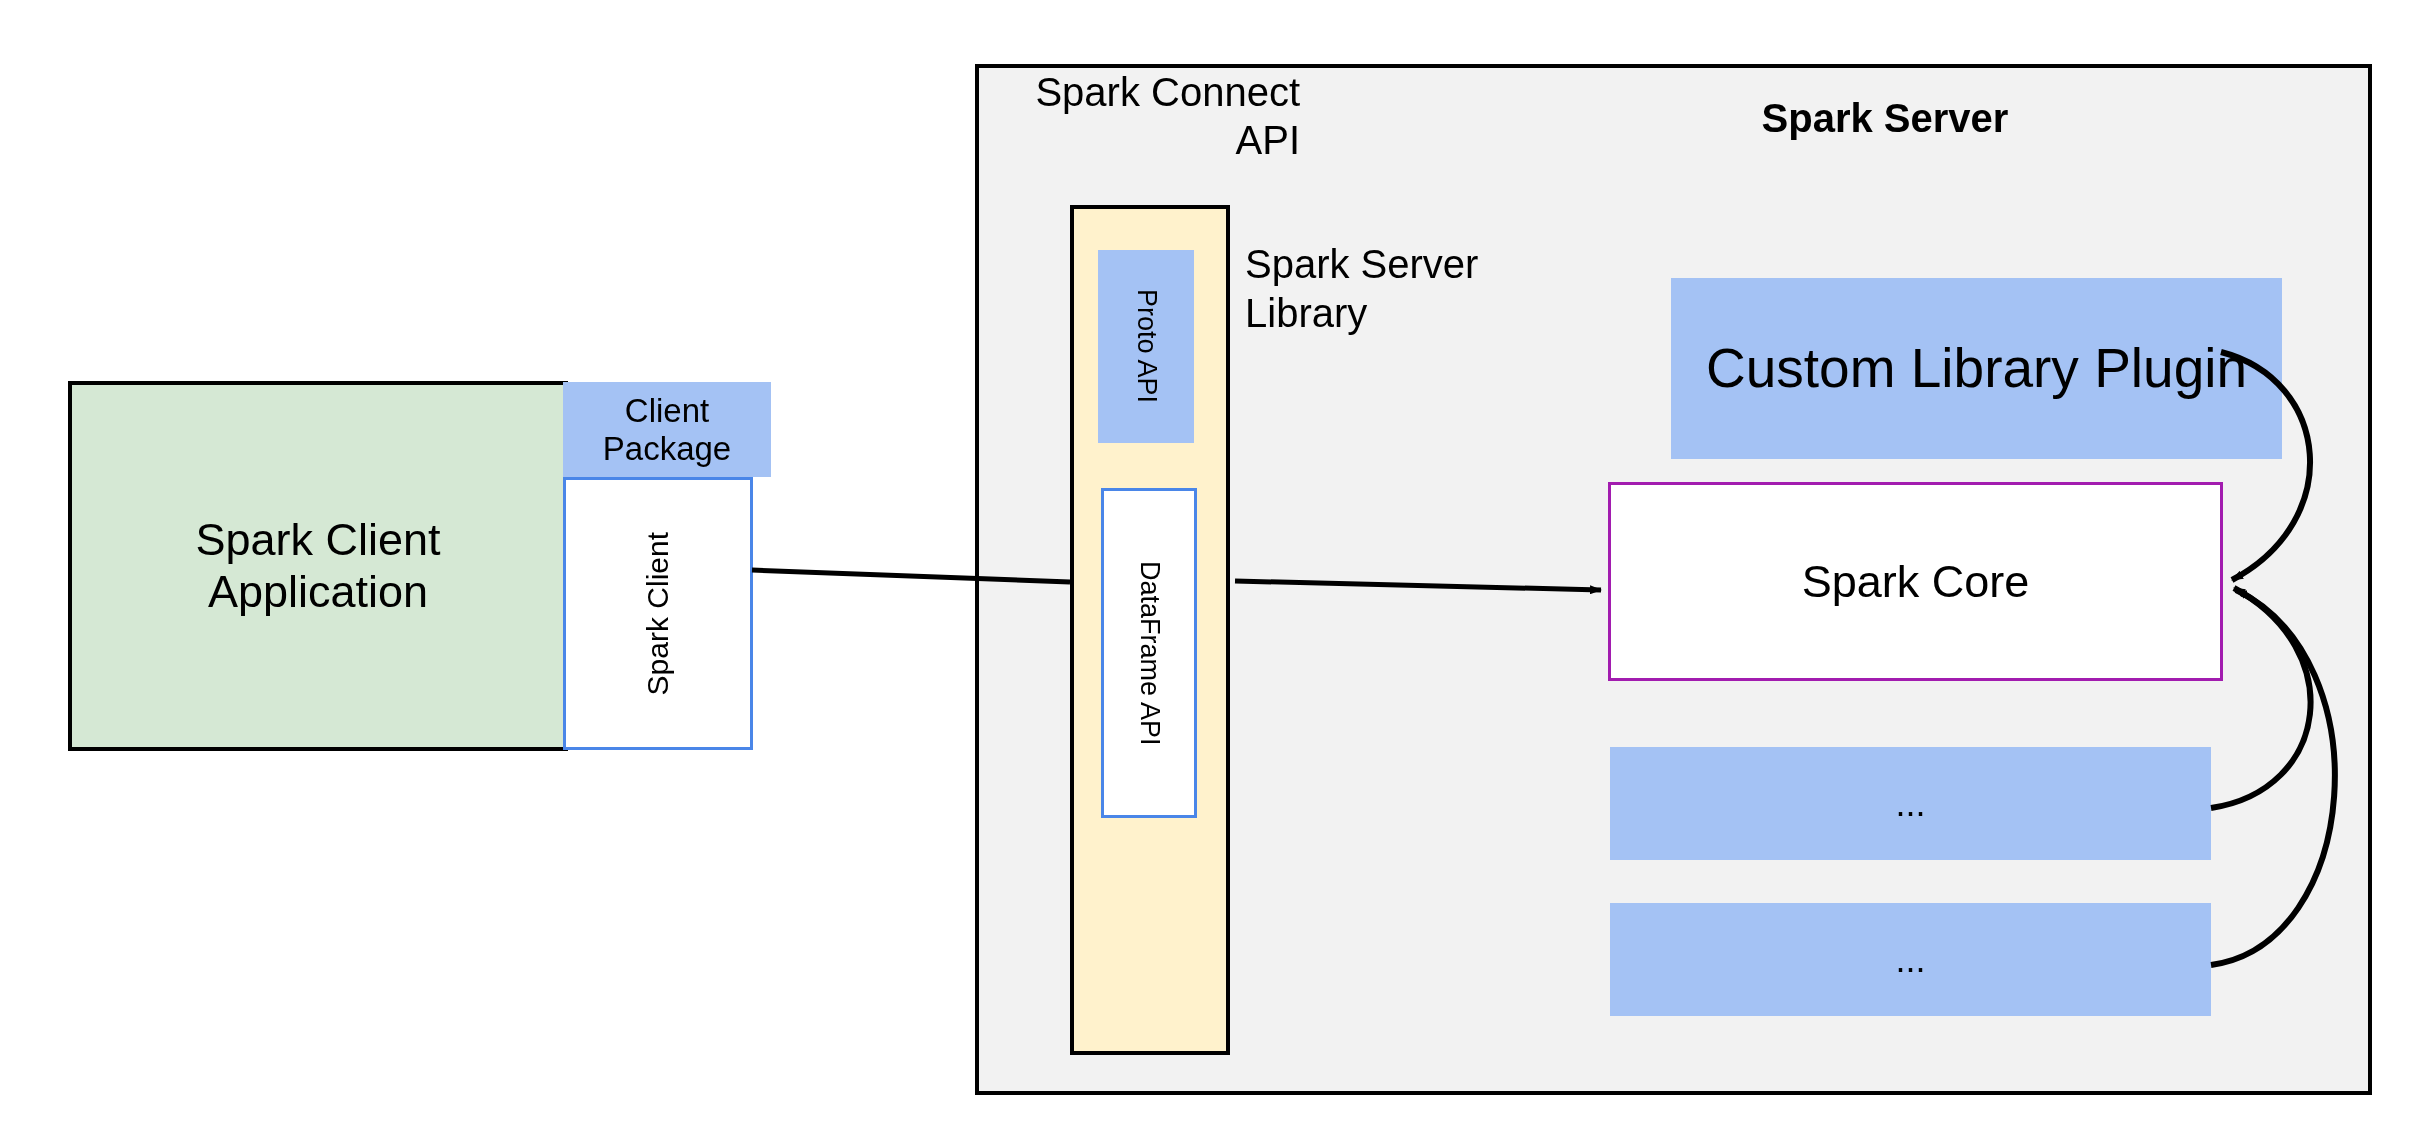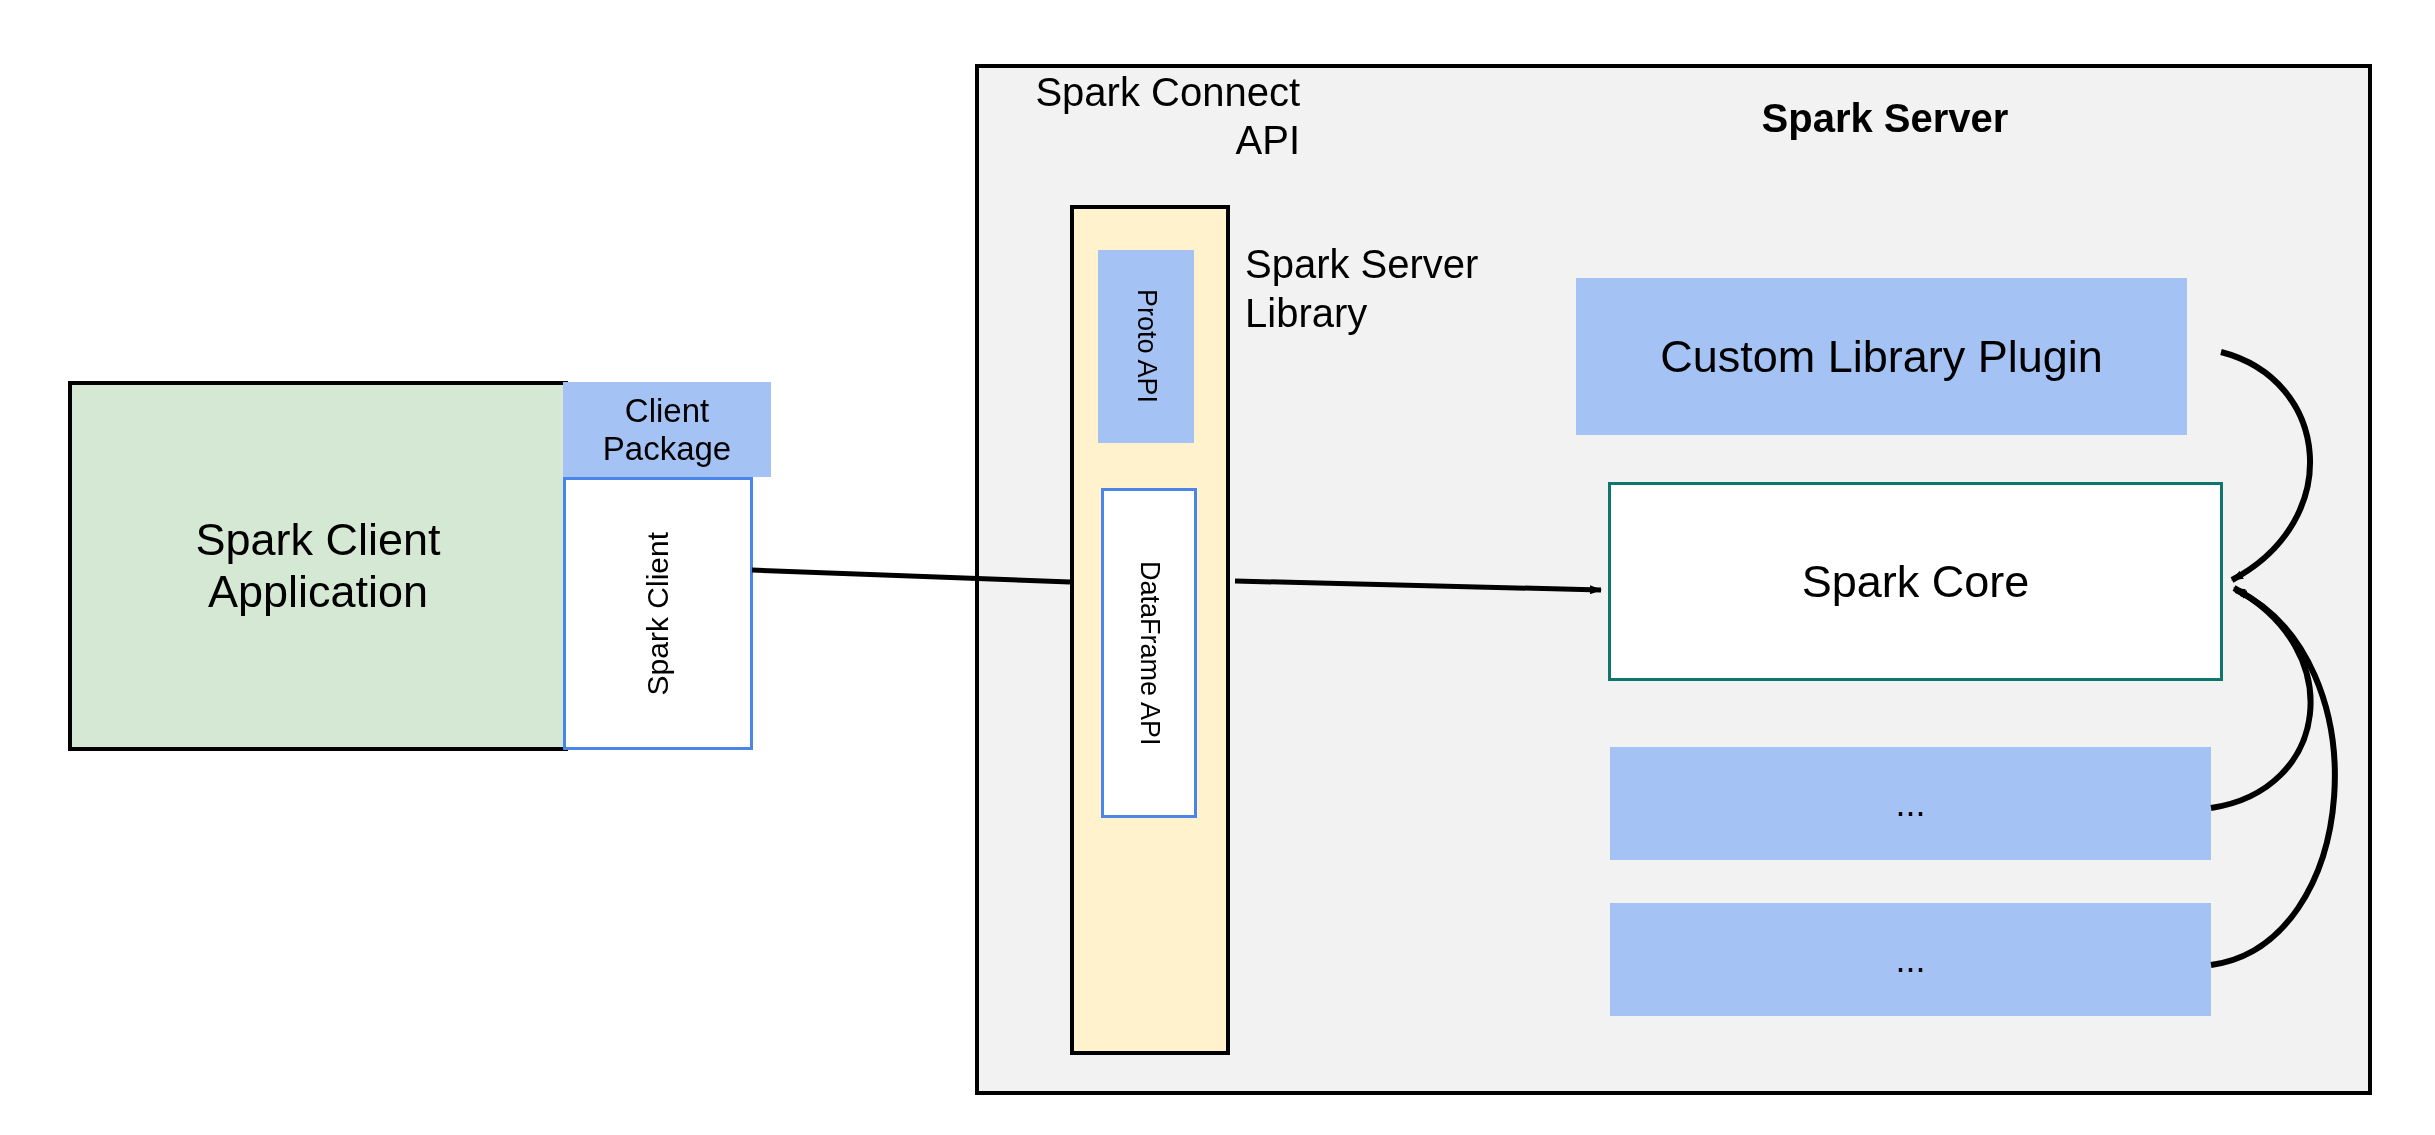--- a/index.html
+++ b/index.html
@@ -141,34 +141,34 @@
     border: 3px solid #4a86e8;
     font-size: 27px;
   }
   #dataframe-api-label {
     writing-mode: vertical-rl;
     white-space: nowrap;
   }
 
   
   #custom-library-plugin-box {
-    left: 1576px;
+    left: 1671px;
     top: 278px;
     width: 611px;
-    height: 157px;
-    background: #a4c2f4;
-    font-size: 45px;
+    height: 181px;
+    background: #a4c2f4;
+    font-size: 55px;
   }
   #spark-core-box {
     left: 1608px;
     top: 482px;
     width: 615px;
     height: 199px;
     background: #ffffff;
-    border: 3px solid #0f766e;
+    border: 3px solid #a21caf;
     font-size: 45px;
   }
   #ellipsis-box-1 {
     left: 1610px;
     top: 747px;
     width: 601px;
     height: 113px;
     background: #a4c2f4;
     font-size: 36px;
   }

